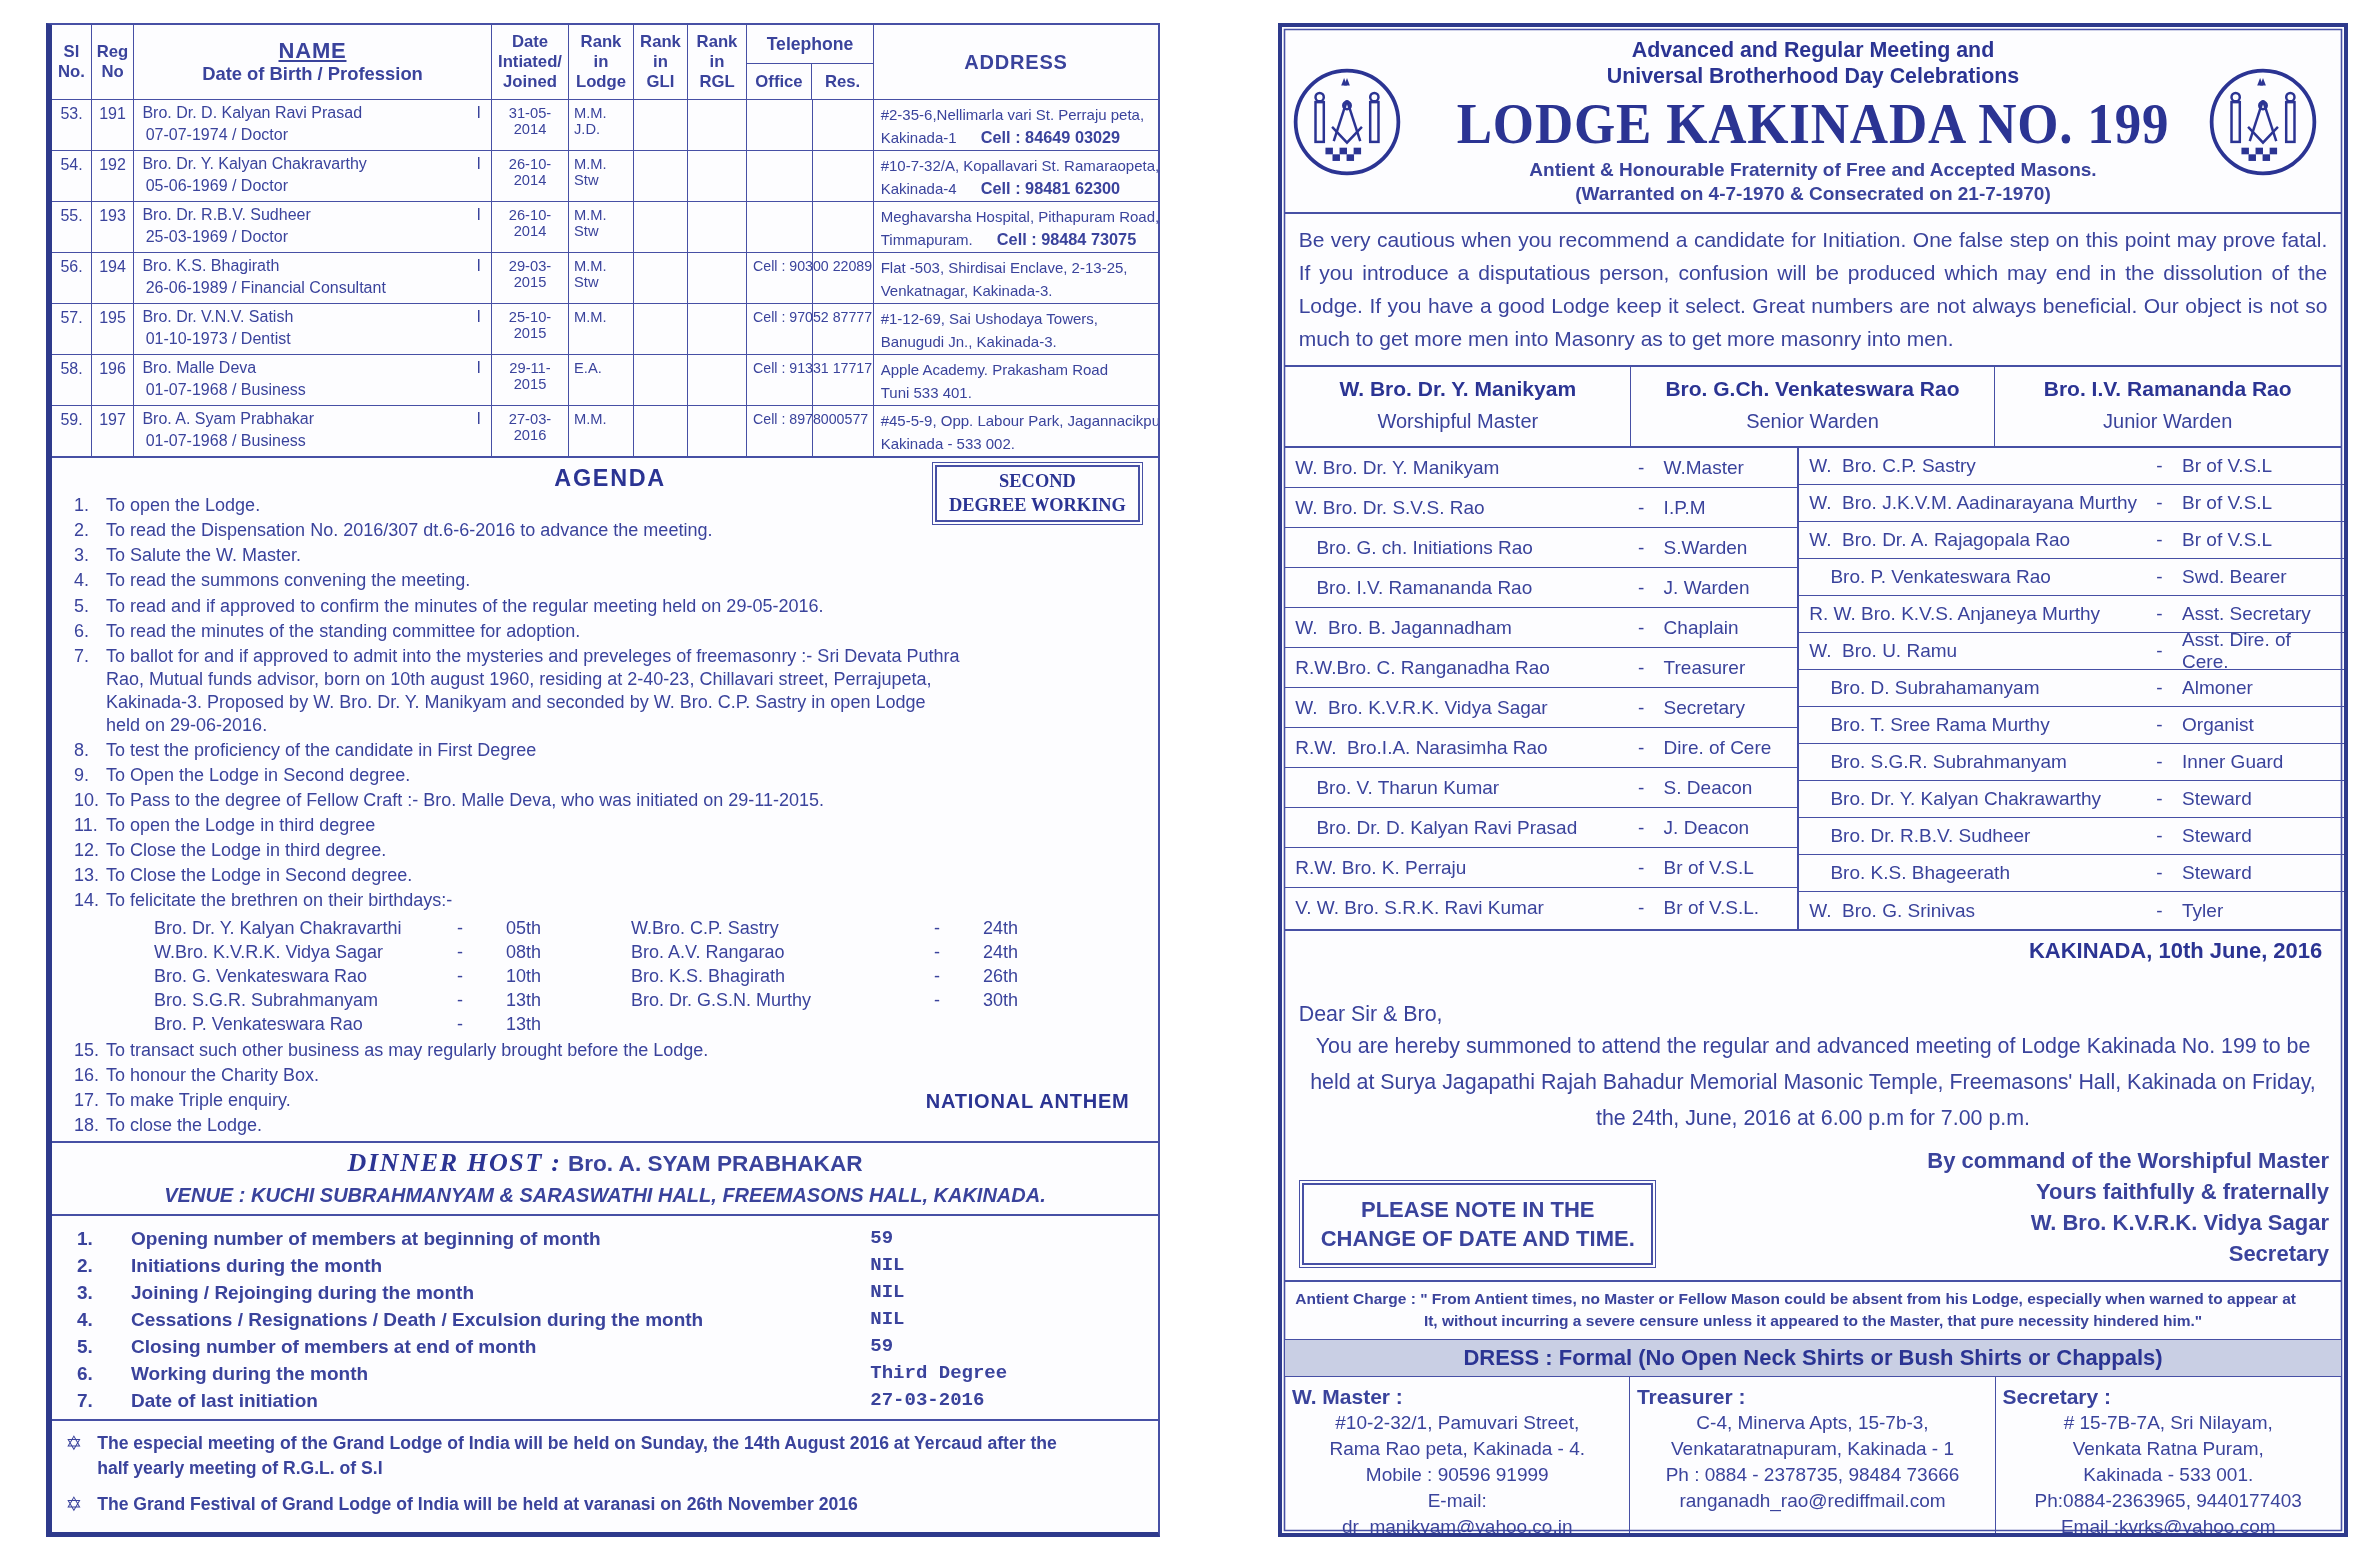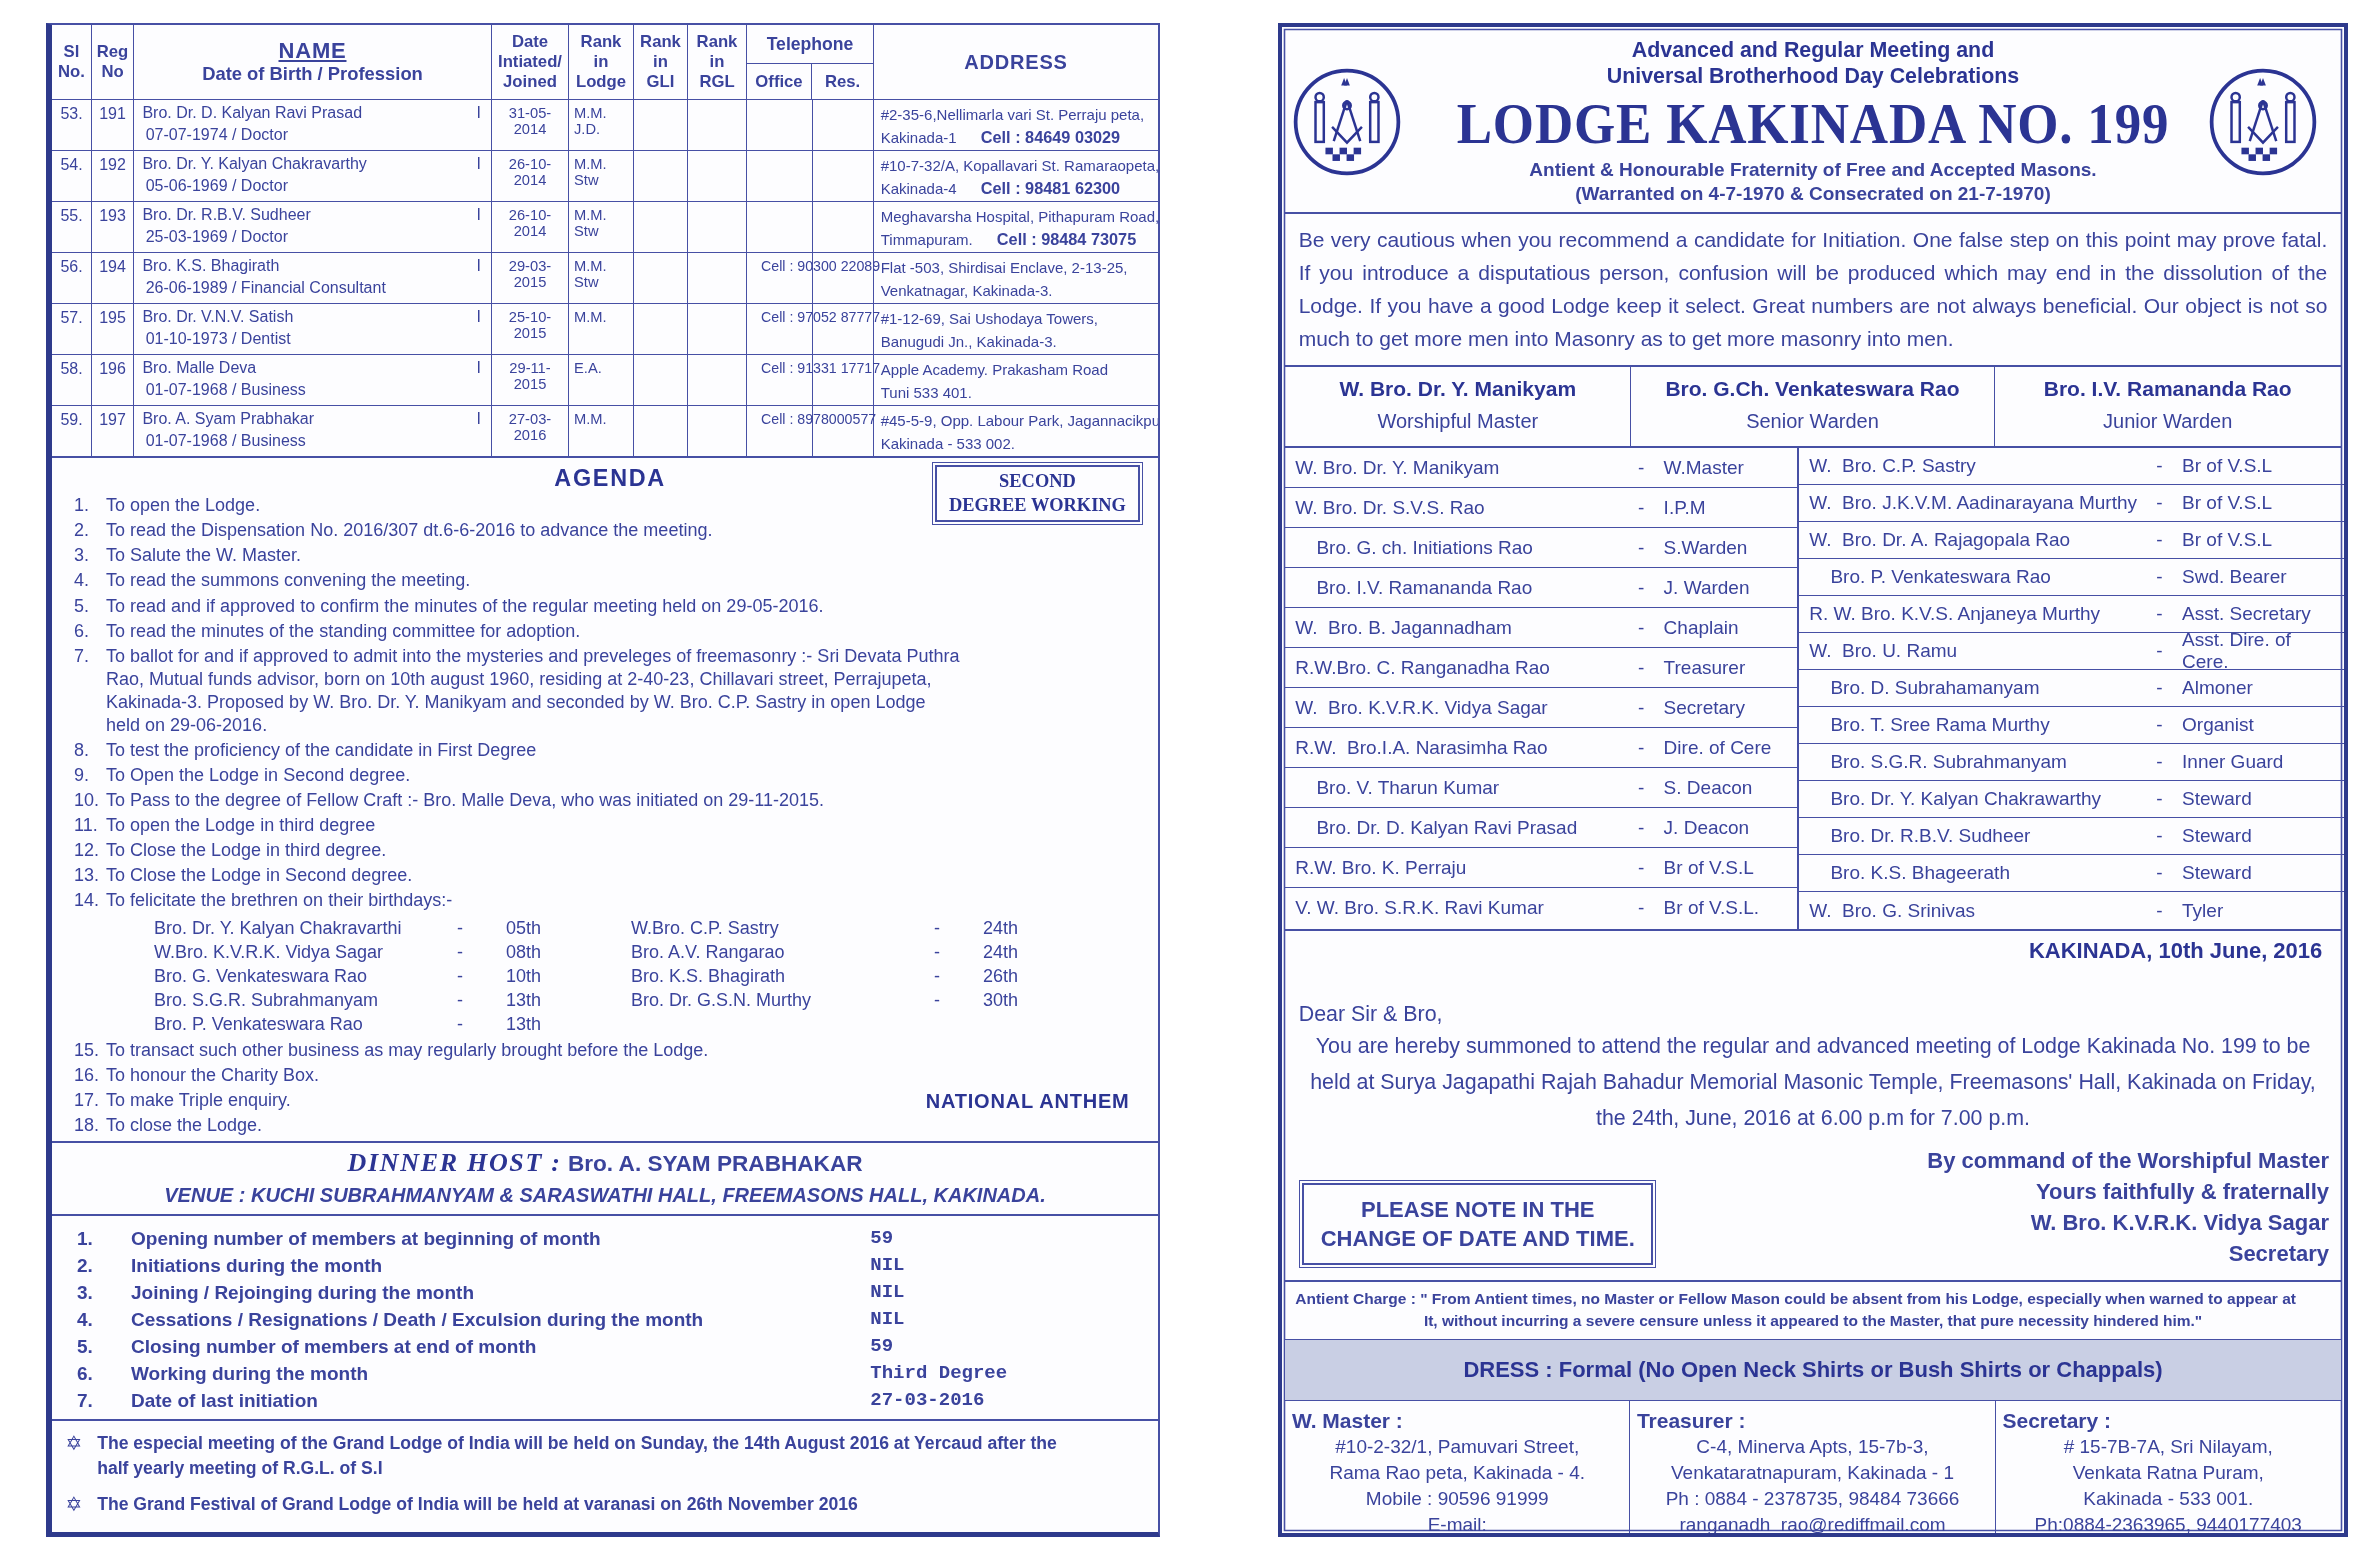--- a/index.html
+++ b/index.html
@@ -30,21 +30,21 @@
   .c{border-right:1.3px solid var(--line);padding:2.5px 3.3px;}
   .c-sl,.c-reg{text-align:center;padding-top:5px;}
   .c-name{padding:3.3px 5px 1.7px 8.4px;}
   .name-line{display:flex;justify-content:space-between;}
   .name-line .mark{padding-right:5px;}
   .dob-line{padding-left:3.3px;margin-top:4.2px;}
   .c-date{text-align:center;padding-top:5px;font-size:14.7px;}
   .c-rank{font-size:14.7px;padding-top:5px;white-space:pre-wrap;padding-left:5px;}
   .c-tel{position:relative;padding:0;}
   .c-tel .tel-div{position:absolute;left:65px;top:0;bottom:0;border-left:1.3px solid var(--line);}
-  .c-tel .tel-text{position:absolute;left:14px;top:5px;width:124px;font-size:14.2px;white-space:nowrap;z-index:2;}
+  .c-tel .tel-text{position:absolute;left:6px;top:5px;width:124px;font-size:14.2px;white-space:nowrap;z-index:2;}
   .c-addr{border-right:none;font-size:15px;line-height:22px;padding:3.3px 1.7px 1.7px 6.7px;white-space:nowrap;}
   .addr-bold{font-weight:bold;font-size:16.3px;margin-left:20px;}
 
   
   .agenda{position:relative;padding:6.7px 11.7px 1.7px 22px;}
   .agenda-title{text-align:center;font-weight:bold;font-size:23.4px;letter-spacing:1.7px;color:var(--ink-strong);}
   .sd-box{position:absolute;right:18.4px;top:6.7px;border:2.1px solid var(--line);outline:1.3px solid var(--line);outline-offset:2.5px;padding:3.3px 11.7px;text-align:center;font-family:"Liberation Serif",serif;font-weight:bold;font-size:18.4px;line-height:23.4px;white-space:pre-line;color:var(--ink-strong);}
   .ag-item{display:flex;margin:2.1px 0;font-size:18px;line-height:23px;}
   .ag-num{min-width:32px;flex:none;}
   .ag-text{padding-right:184px;}
@@ -105,21 +105,21 @@
   .off-role{font-size:19px;}
   .dateline{text-align:right;padding:6.7px 18.4px 0;font-weight:bold;font-size:22px;color:var(--ink-strong);}
   .letter{padding:1.7px 13.4px 0;font-size:21.4px;}
   .salutation{margin-bottom:1.7px;margin-top:36px;}
   .summons{line-height:36px;text-align:center;}
   .note-cmd-row{display:flex;justify-content:space-between;align-items:flex-end;padding:8.4px 11.7px 11.7px 16.7px;}
   .note-box{border:2.1px solid var(--line);outline:1.3px solid var(--line);outline-offset:2.5px;padding:10px 16.7px;text-align:center;font-weight:bold;font-size:22px;line-height:29px;white-space:pre-line;margin-bottom:3.3px;}
   .command{text-align:right;font-weight:bold;font-size:22px;line-height:31px;white-space:pre-line;}
   .antient{border-top:2.5px solid var(--line);padding:5.9px 10px 6.7px;font-size:15.5px;line-height:22px;font-weight:bold;}
   .antient .l2{text-align:center;}
-  .dress{background:#c9cfe4;border-top:1.7px solid var(--line);border-bottom:1.7px solid var(--line);text-align:center;font-weight:bold;font-size:22px;padding:17px 0;color:var(--ink-strong);}
+  .dress{background:#c9cfe4;border-top:1.7px solid var(--line);border-bottom:1.7px solid var(--line);text-align:center;font-weight:bold;font-size:22px;padding:5px 0;color:var(--ink-strong);}
   .contacts{display:grid;grid-template-columns:1fr 1.06fr 1fr;border-bottom:2.5px solid var(--line);}
   .contact{border-right:1.7px solid var(--line);padding:6.7px 6.7px 8.4px;text-align:center;font-size:19px;line-height:26px;}
   .contact:last-child{border-right:none;}
   .contact-label{text-align:left;font-weight:bold;font-size:21px;}
   .nb{padding:7.5px 8.4px 5px;font-size:19px;}
 </style>
 </head>
 <body>
 
 <svg width="0" height="0" style="position:absolute">

